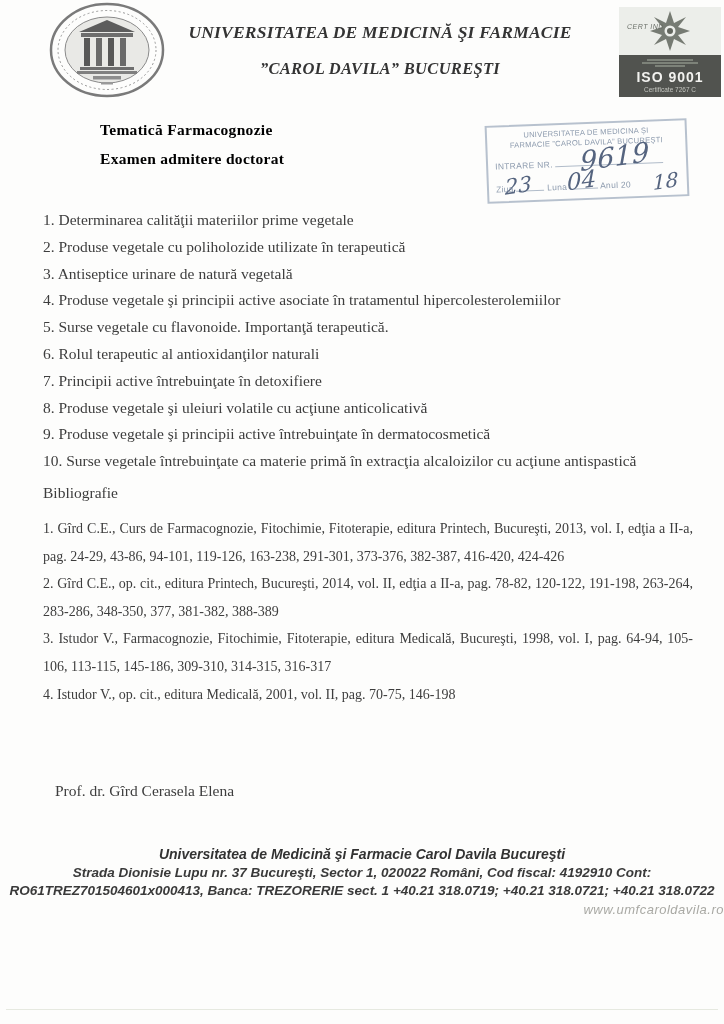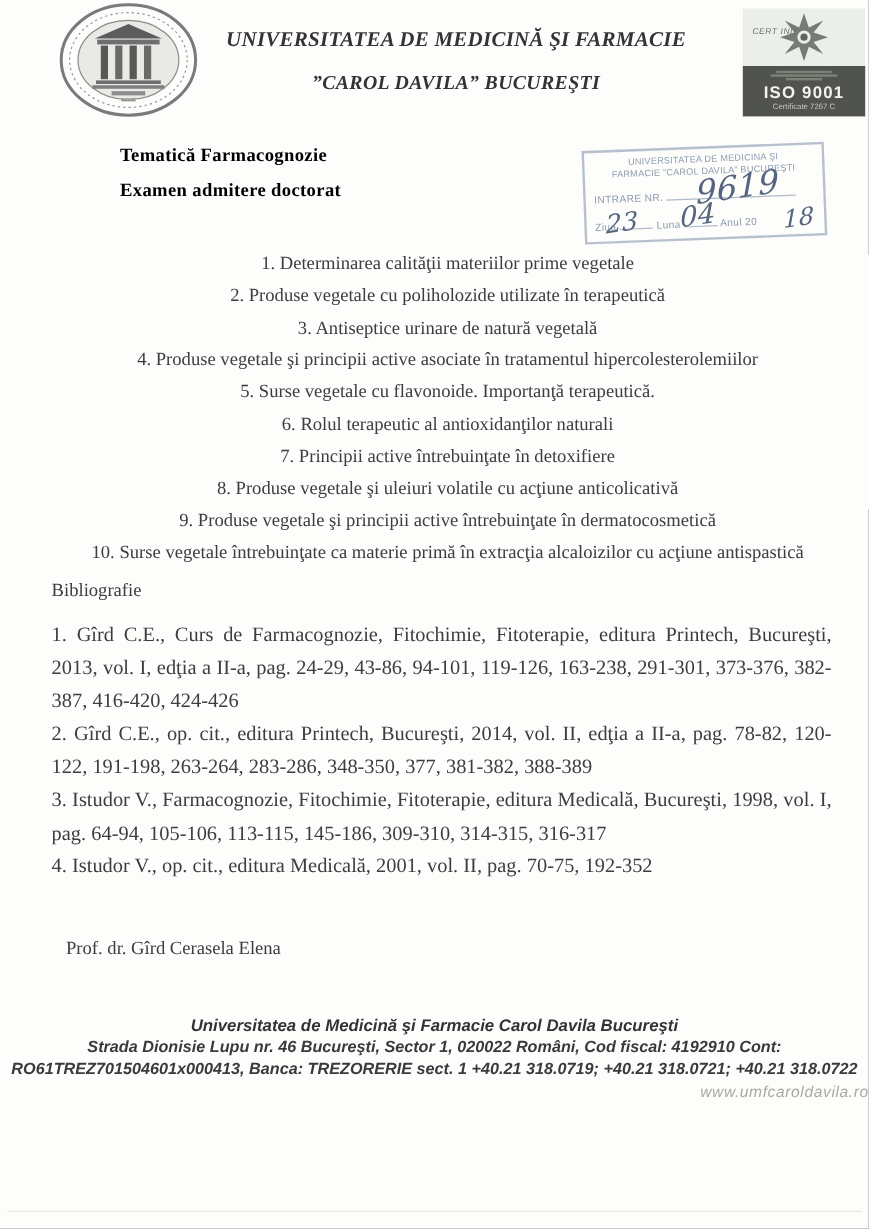--- a/index.html
+++ b/index.html
@@ -46,26 +46,26 @@
   .stamp-date .rule-s { display:inline-block; width:28px; border-bottom:1px solid rgba(125,143,167,.6); height:8px; }
   .hand { position:absolute; font-family:"DejaVu Serif",serif; font-style:italic;
           color:#55647f; transform:rotate(-6deg) skewX(-8deg); }
   .hand-nr   { top:-15px; left:92px; font-size:27px; }
   .hand-day  { top:-9px;  left:16px; font-size:21px; }
   .hand-month{ top:-13px; left:78px; font-size:23px; }
   .hand-year { top:-8px;  right:8px; font-size:20px; }
 
   
   .topics { position:absolute; top:207px; left:43px; width:660px; }
-  .topics p { margin:0; font-size:15.5px; line-height:26.8px; color:#3d3d3d;text-align:center; }
+  .topics p { margin:0; font-size:15.5px; line-height:26.8px; color:#3d3d3d; }
 
   
   .biblio { position:absolute; top:484px; left:43px; width:650px; }
   .biblio-heading { margin:0 0 13px; font-size:15.5px; color:#3d3d3d; }
-  .biblio p.entry { margin:0; font-size:17px; line-height:27.6px; text-align:justify; color:#3d3d3d; }
+  .biblio p.entry { margin:0; font-size:14px; line-height:27.6px; text-align:justify; color:#3d3d3d; }
 
   
   .signature { position:absolute; top:766px; left:43px; font-size:15.5px; color:#3d3d3d;margin-left:12px; }
 
   
   .footer { position:absolute; top:846px; left:0; right:0; text-align:center;
             font-family:"Liberation Sans",sans-serif; font-style:italic; color:#333; }
   .footer-line1 { font-size:14px; font-weight:bold; }
   .footer-line2, .footer-line3 { font-size:13.5px; font-weight:600; margin-top:3px; color:#3a3a3a; }
   .footer-web { font-size:13px; color:#a9a9a4; margin-top:4px; letter-spacing:.5px;text-align:right; }
@@ -178,28 +178,28 @@
   <div class="biblio">
     <p class="biblio-heading">Bibliografie</p>
     <div>
 
         <p class="entry">1. Gîrd C.E., Curs de Farmacognozie, Fitochimie, Fitoterapie, editura Printech, Bucureşti, 2013, vol. I, edţia a II-a, pag. 24-29, 43-86, 94-101, 119-126, 163-238, 291-301, 373-376, 382-387, 416-420, 424-426</p>
 
         <p class="entry">2. Gîrd C.E., op. cit.,  editura Printech, Bucureşti, 2014, vol. II, edţia a II-a, pag. 78-82, 120-122, 191-198, 263-264, 283-286, 348-350, 377, 381-382, 388-389</p>
 
         <p class="entry">3. Istudor V., Farmacognozie, Fitochimie, Fitoterapie, editura Medicală, Bucureşti, 1998, vol. I, pag. 64-94, 105-106, 113-115, 145-186, 309-310, 314-315, 316-317</p>
 
-        <p class="entry">4. Istudor V., op. cit., editura Medicală, 2001, vol. II, pag. 70-75, 192-352</p>
+        <p class="entry">4. Istudor V., op. cit., editura Medicală, 2001, vol. II, pag. 70-75, 146-198</p>
 
       </div>
   </div>
 
   <p class="signature">Prof. dr. Gîrd Cerasela Elena</p>
 
   <div class="footer">
     <div class="footer-line1">Universitatea de Medicină şi Farmacie Carol Davila Bucureşti</div>
-    <div class="footer-line2">Strada Dionisie Lupu nr. 46 Bucureşti, Sector 1, 020022 Români, Cod fiscal: 4192910 Cont:</div>
+    <div class="footer-line2">Strada Dionisie Lupu nr. 37 Bucureşti, Sector 1, 020022 Români, Cod fiscal: 4192910 Cont:</div>
     <div class="footer-line3">RO61TREZ701504601x000413, Banca: TREZORERIE sect. 1 +40.21 318.0719; +40.21 318.0721; +40.21 318.0722</div>
     <div class="footer-web">www.umfcaroldavila.ro</div>
   </div>
 
   <div class="scan-edge"></div>
 </div>
 
 </body></html>

